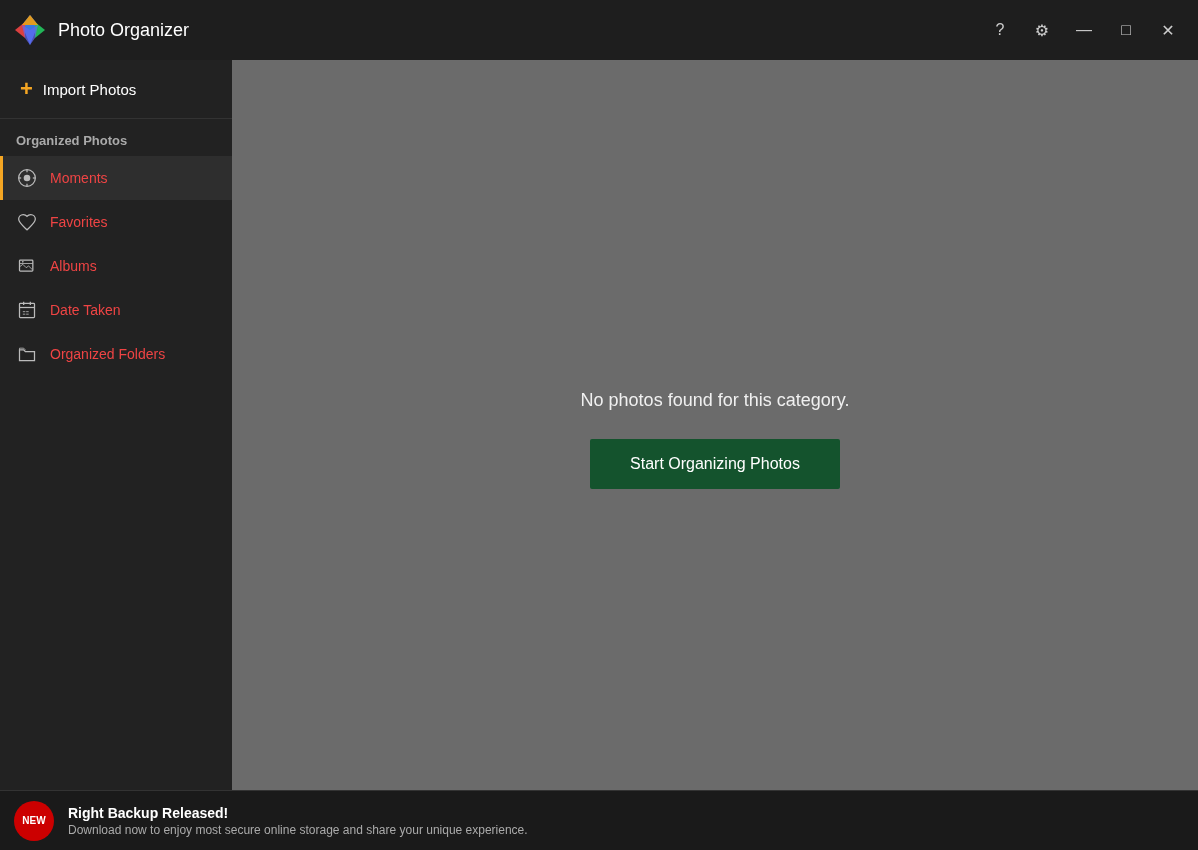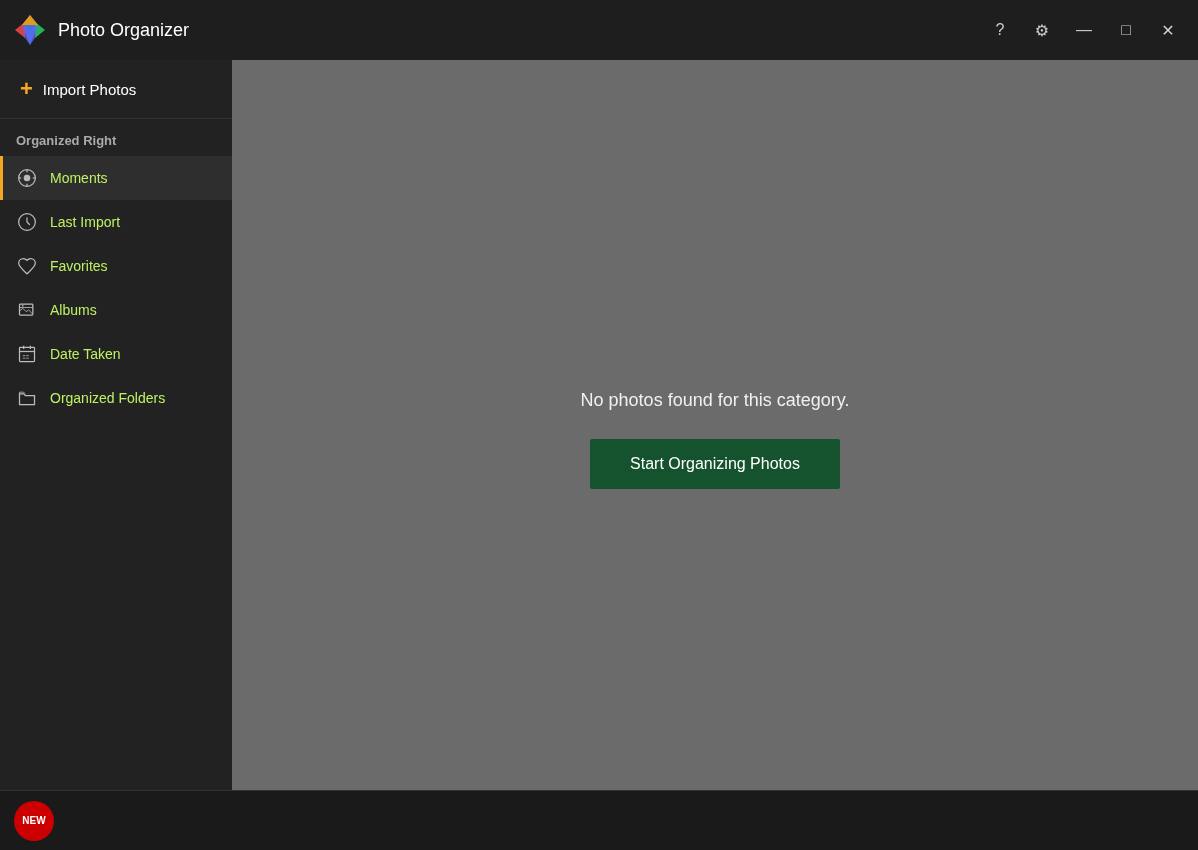--- a/index.html
+++ b/index.html
@@ -89,21 +89,21 @@
       font-weight: 600;
       text-transform: none;
     }
     .sidebar-item {
       display: flex;
       align-items: center;
       gap: 12px;
       padding: 11px 16px;
       cursor: pointer;
       font-size: 14px;
-      color: #bef264;
+      color: #ef4444;
       position: relative;
     }
     .sidebar-item.active {
       background: #2e2e2e;
       border-left: 3px solid #f5a623;
       padding-left: 13px;
     }
     .sidebar-icon {
       width: 22px;
       height: 22px;
@@ -212,45 +212,36 @@
 
 <div id="main-layout">
 
   <div id="sidebar">
 
     <div id="import-photos-btn">
       <span class="import-plus">+</span>
       <span>Import Photos</span>
     </div>
 
-    <div id="organized-label">Organized Right</div>
+    <div id="organized-label">Organized Photos</div>
 
     <div class="sidebar-item active">
       <div class="sidebar-icon">
         <svg viewBox="0 0 24 24" xmlns="http://www.w3.org/2000/svg">
           <circle cx="12" cy="12" r="10" fill="none" stroke="#bbb" stroke-width="1.5"></circle>
           <circle cx="12" cy="12" r="4" fill="#bbb"></circle>
           <line x1="12" y1="2" x2="12" y2="5" stroke="#bbb" stroke-width="1.5"></line>
           <line x1="12" y1="19" x2="12" y2="22" stroke="#bbb" stroke-width="1.5"></line>
           <line x1="2" y1="12" x2="5" y2="12" stroke="#bbb" stroke-width="1.5"></line>
           <line x1="19" y1="12" x2="22" y2="12" stroke="#bbb" stroke-width="1.5"></line>
         </svg>
       </div>
       <span>Moments</span>
     </div>
 
-    <div class="sidebar-item">
-      <div class="sidebar-icon">
-        <svg viewBox="0 0 24 24" xmlns="http://www.w3.org/2000/svg">
-          <circle cx="12" cy="12" r="10" fill="none" stroke="#bbb" stroke-width="1.5"></circle>
-          <polyline points="12,7 12,12 15,15" fill="none" stroke="#bbb" stroke-width="1.5" stroke-linecap="round"></polyline>
-        </svg>
-      </div>
-      <span>Last Import</span>
-    </div>
 
     <div class="sidebar-item">
       <div class="sidebar-icon">
         <svg viewBox="0 0 24 24" xmlns="http://www.w3.org/2000/svg">
           <path d="M12 21.35l-1.45-1.32C5.4 15.36 2 12.28 2 8.5 2 5.42 4.42 3 7.5 3c1.74 0 3.41.81 4.5 2.09C13.09 3.81 14.76 3 16.5 3 19.58 3 22 5.42 22 8.5c0 3.78-3.4 6.86-8.55 11.54L12 21.35z" fill="none" stroke="#bbb" stroke-width="1.5"></path>
         </svg>
       </div>
       <span>Favorites</span>
     </div>
 
@@ -294,13 +285,17 @@
   </div>
 
   <div id="content">
     <span id="no-photos-text">No photos found for this category.</span>
     <button id="start-organizing-btn">Start Organizing Photos</button>
   </div>
 </div>
 
 <div id="bottom-banner">
   <div id="new-badge">NEW</div>
+  <div id="banner-text">
+    <span id="banner-title">Right Backup Released!</span>
+    <span id="banner-desc">Download now to enjoy most secure online storage and share your unique experience.</span>
+  </div>
 </div>
 
 </body></html>

